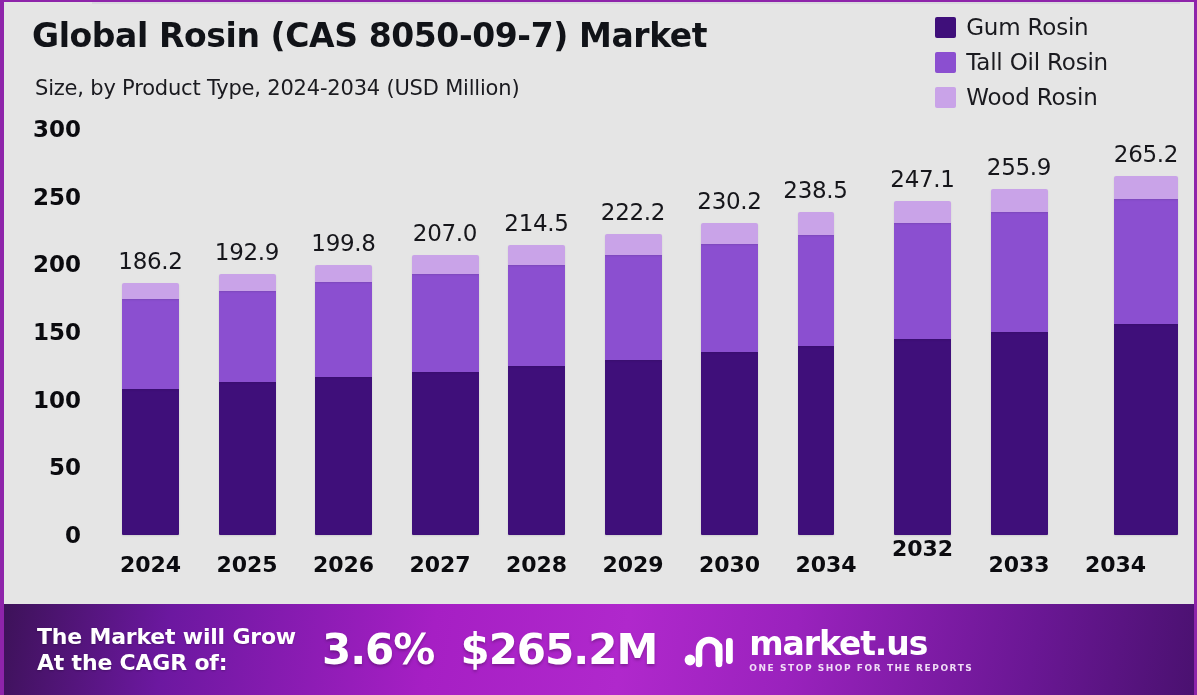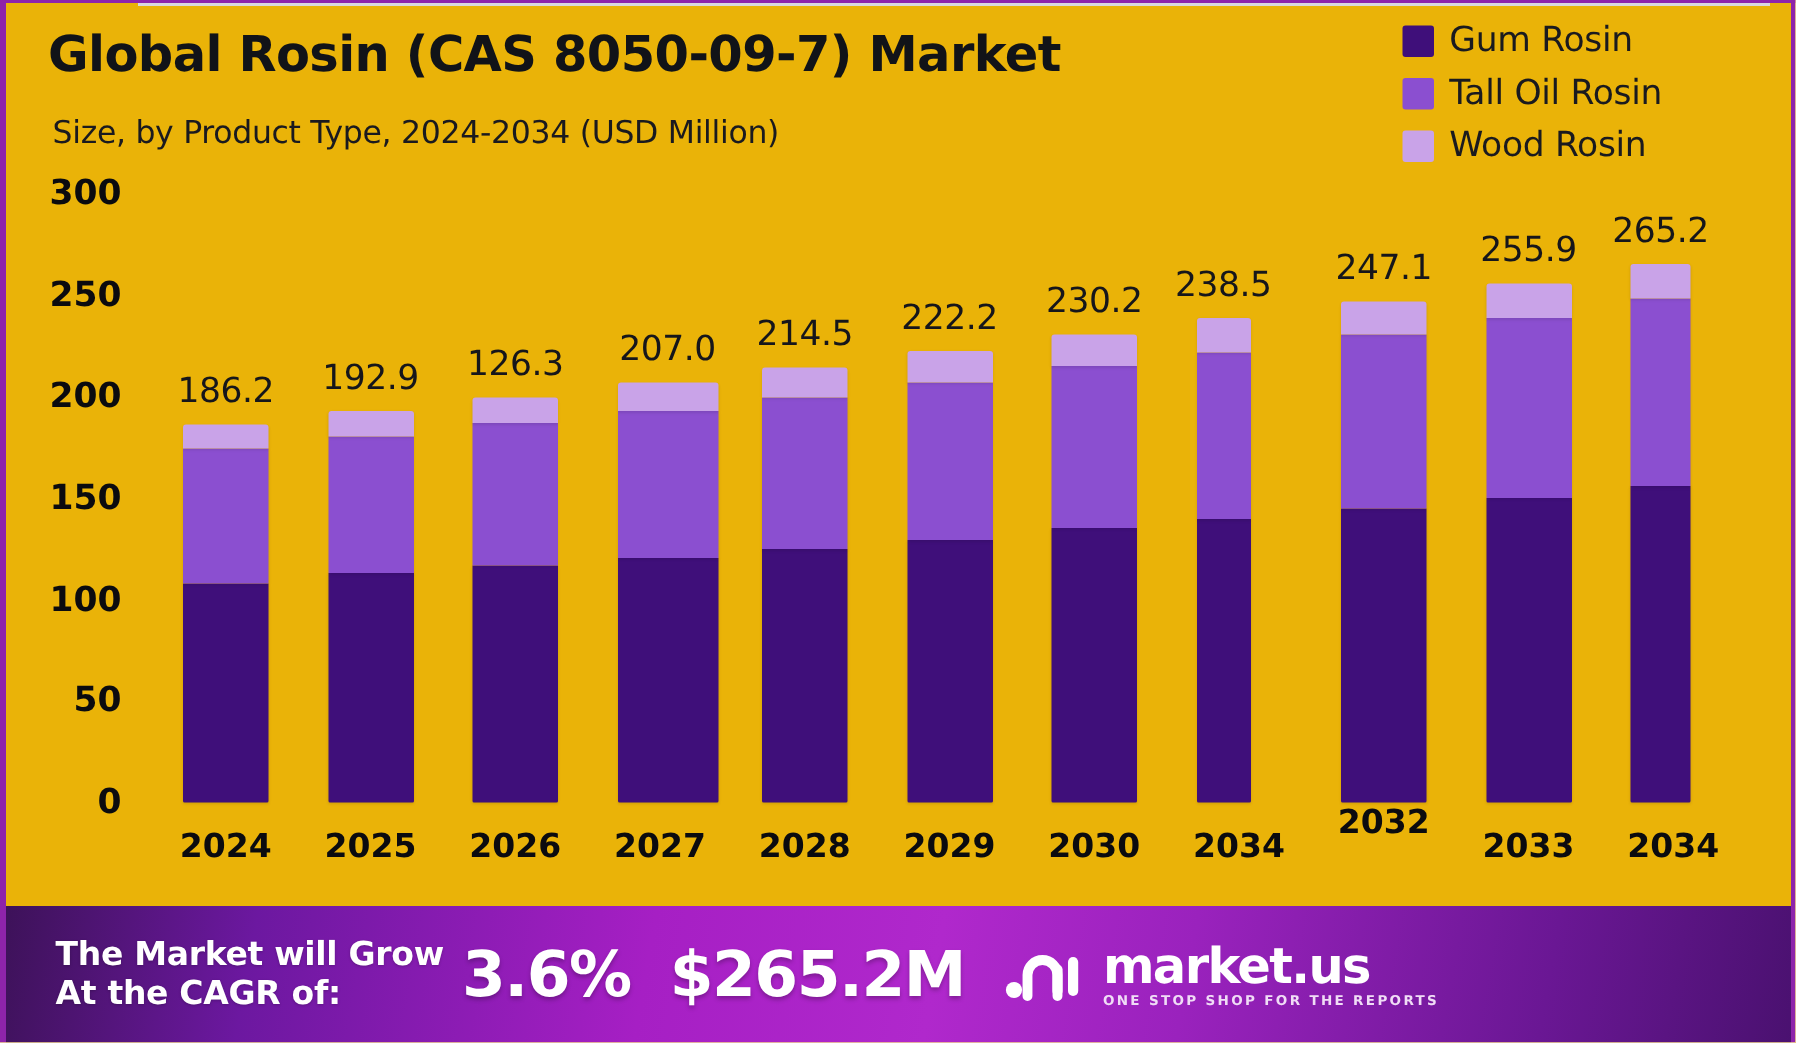--- a/index.html
+++ b/index.html
@@ -5,21 +5,21 @@
   * { margin:0; padding:0; box-sizing:border-box; }
   html,body { background:#fff; }
   body {
     width:1197px; height:695px;
     font-family:"DejaVu Sans", sans-serif;
     overflow:hidden;
     position:relative;
   }
   #frame {
     position:absolute; inset:0;
-    background:#eab308;
+    background:#e5e5e5;
     border-left:4px solid #8E24AA;
     border-right:3px solid #8E24AA;
     border-top:2px solid #8E24AA;
   }
 
   
   #title {
     position:absolute; left:28px; top:14px;
     font-family:"DejaVu Sans", sans-serif;
     font-size:33px; font-weight:bold; color:#111318;
@@ -89,21 +89,21 @@
     color:#ffffff; font-weight:bold; font-size:22px; line-height:1.18;
     text-shadow:0 1px 2px rgba(0,0,0,0.22);
     white-space:nowrap; letter-spacing:-0.2px;
   }
   .banner-value {
     color:#ffffff; font-weight:bold; font-size:42px;
     text-shadow:0 2px 3px rgba(0,0,0,0.25);
     white-space:nowrap; letter-spacing:-1px;
   }
   #cagr-label { margin-left:33px; }
-  #cagr-value { margin-left:12px; }
+  #cagr-value { margin-left:26px; }
   #fc-label   { margin-left:26px; }
   #fc-value   { margin-left:26px; }
 
   #logo { margin-left:26px; display:flex; align-items:center; gap:10px; }
   #logo-mark { flex:none; }
   #logo-words { display:flex; flex-direction:column; align-items:flex-start; }
   #logo-name {
     color:#fff; font-weight:bold; font-size:33px; line-height:1;
     letter-spacing:-1.1px;
   }
@@ -156,21 +156,21 @@
         <div class="bar-group" style="left: 214.5px; width: 57px; bottom: 71px; height: 261.058px;">
           <div class="seg gum" style="background: rgb(63, 15, 122); bottom: 0px; height: 152.927px;"></div>
           <div class="seg tall" style="background: rgb(139, 79, 208); bottom: 152.927px; height: 91.35px;"></div>
           <div class="seg wood" style="background: rgb(201, 163, 232); bottom: 244.277px; height: 16.7813px;"></div>
           <div class="bar-total" style="bottom: 270.058px;">192.9</div>
         </div>
         <div class="bar-group" style="left: 311px; width: 57px; bottom: 71px; height: 270.396px;">
           <div class="seg gum" style="background: rgb(63, 15, 122); bottom: 0px; height: 157.663px;"></div>
           <div class="seg tall" style="background: rgb(139, 79, 208); bottom: 157.663px; height: 95.41px;"></div>
           <div class="seg wood" style="background: rgb(201, 163, 232); bottom: 253.073px; height: 17.3227px;"></div>
-          <div class="bar-total" style="bottom: 279.396px;">126.3</div>
+          <div class="bar-total" style="bottom: 279.396px;">199.8</div>
         </div>
         <div class="bar-group" style="left: 407.5px; width: 67px; bottom: 71px; height: 280.14px;">
           <div class="seg gum" style="background: rgb(63, 15, 122); bottom: 0px; height: 163.077px;"></div>
           <div class="seg tall" style="background: rgb(139, 79, 208); bottom: 163.077px; height: 98.1167px;"></div>
           <div class="seg wood" style="background: rgb(201, 163, 232); bottom: 261.193px; height: 18.9467px;"></div>
           <div class="bar-total" style="bottom: 289.14px;">207.0</div>
         </div>
         <div class="bar-group" style="left: 504px; width: 57px; bottom: 71px; height: 290.29px;">
           <div class="seg gum" style="background: rgb(63, 15, 122); bottom: 0px; height: 169.167px;"></div>
           <div class="seg tall" style="background: rgb(139, 79, 208); bottom: 169.167px; height: 100.823px;"></div>
@@ -200,21 +200,21 @@
           <div class="seg tall" style="background: rgb(139, 79, 208); bottom: 196.233px; height: 115.71px;"></div>
           <div class="seg wood" style="background: rgb(201, 163, 232); bottom: 311.943px; height: 22.4653px;"></div>
           <div class="bar-total" style="bottom: 343.409px;">247.1</div>
         </div>
         <div class="bar-group" style="left: 986.5px; width: 57px; bottom: 71px; height: 346.318px;">
           <div class="seg gum" style="background: rgb(63, 15, 122); bottom: 0px; height: 203px;"></div>
           <div class="seg tall" style="background: rgb(139, 79, 208); bottom: 203px; height: 120.447px;"></div>
           <div class="seg wood" style="background: rgb(201, 163, 232); bottom: 323.447px; height: 22.8713px;"></div>
           <div class="bar-total" style="bottom: 355.318px;">255.9</div>
         </div>
-        <div class="bar-group" style="left: 1083px; width: 40px; bottom: 71px; height: 358.904px;">
+        <div class="bar-group" style="left: 1110px; width: 64px; bottom: 71px; height: 358.904px;">
           <div class="seg gum" style="background: rgb(63, 15, 122); bottom: 0px; height: 211.12px;"></div>
           <div class="seg tall" style="background: rgb(139, 79, 208); bottom: 211.12px; height: 124.507px;"></div>
           <div class="seg wood" style="background: rgb(201, 163, 232); bottom: 335.627px; height: 23.2773px;"></div>
           <div class="bar-total" style="bottom: 367.904px;">265.2</div>
         </div>
       </div>
     <div id="xaxis">
         <div class="xtick" style="left: 146.5px; top: 550px;">2024</div>
         <div class="xtick" style="left: 243px; top: 550px;">2025</div>
         <div class="xtick" style="left: 339.5px; top: 550px;">2026</div>

